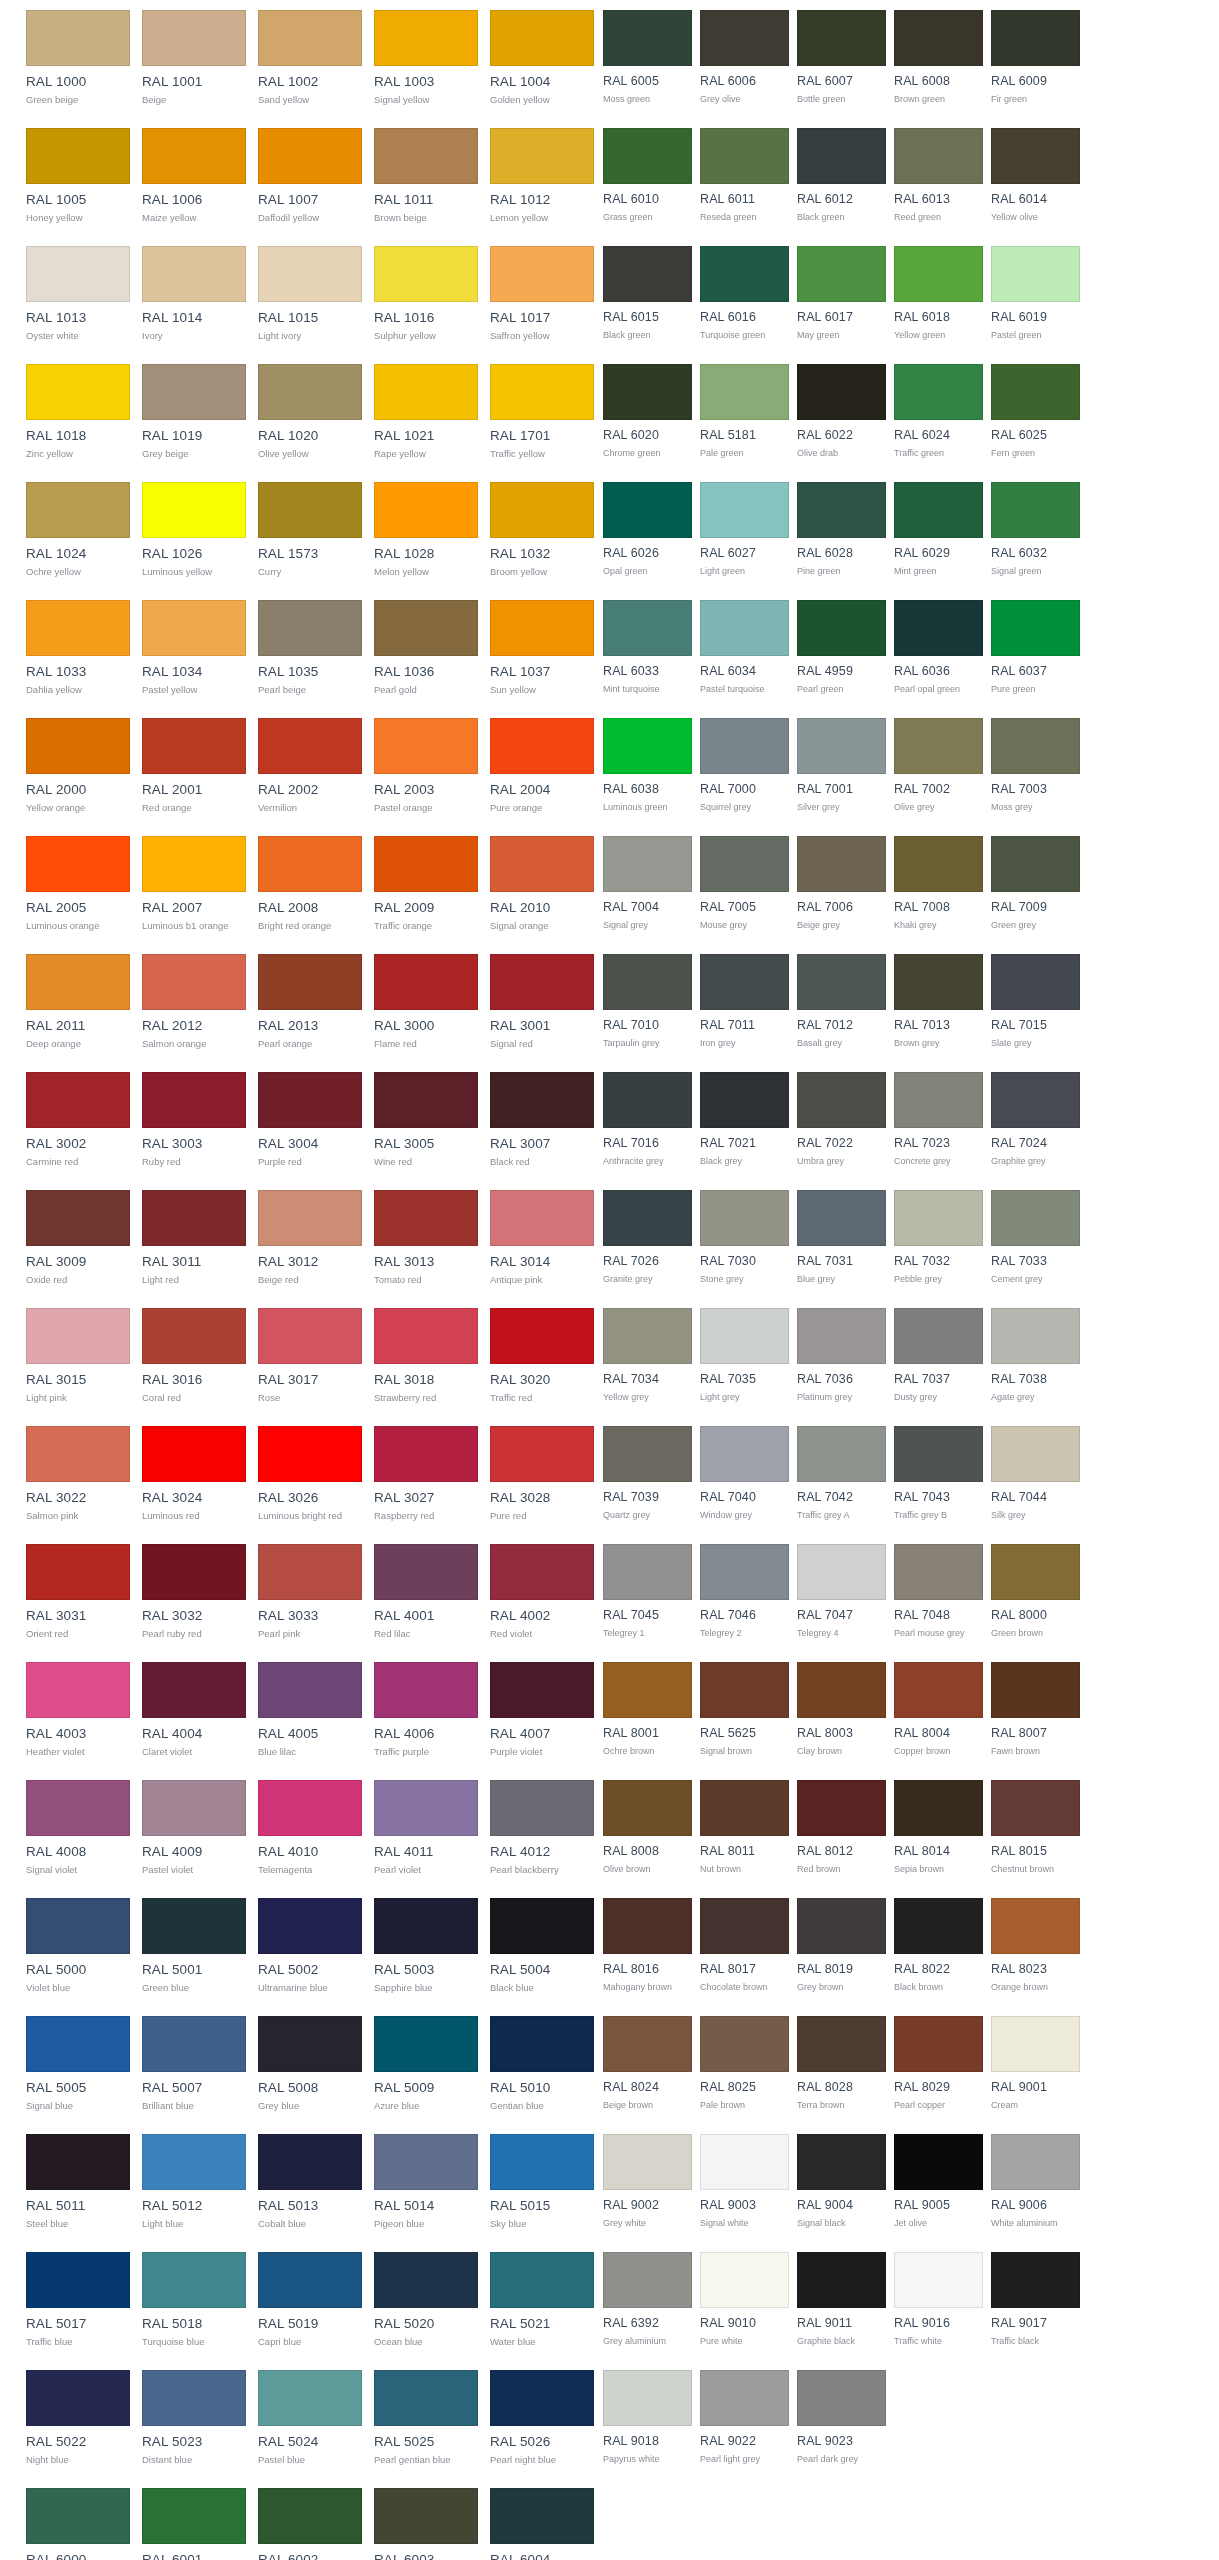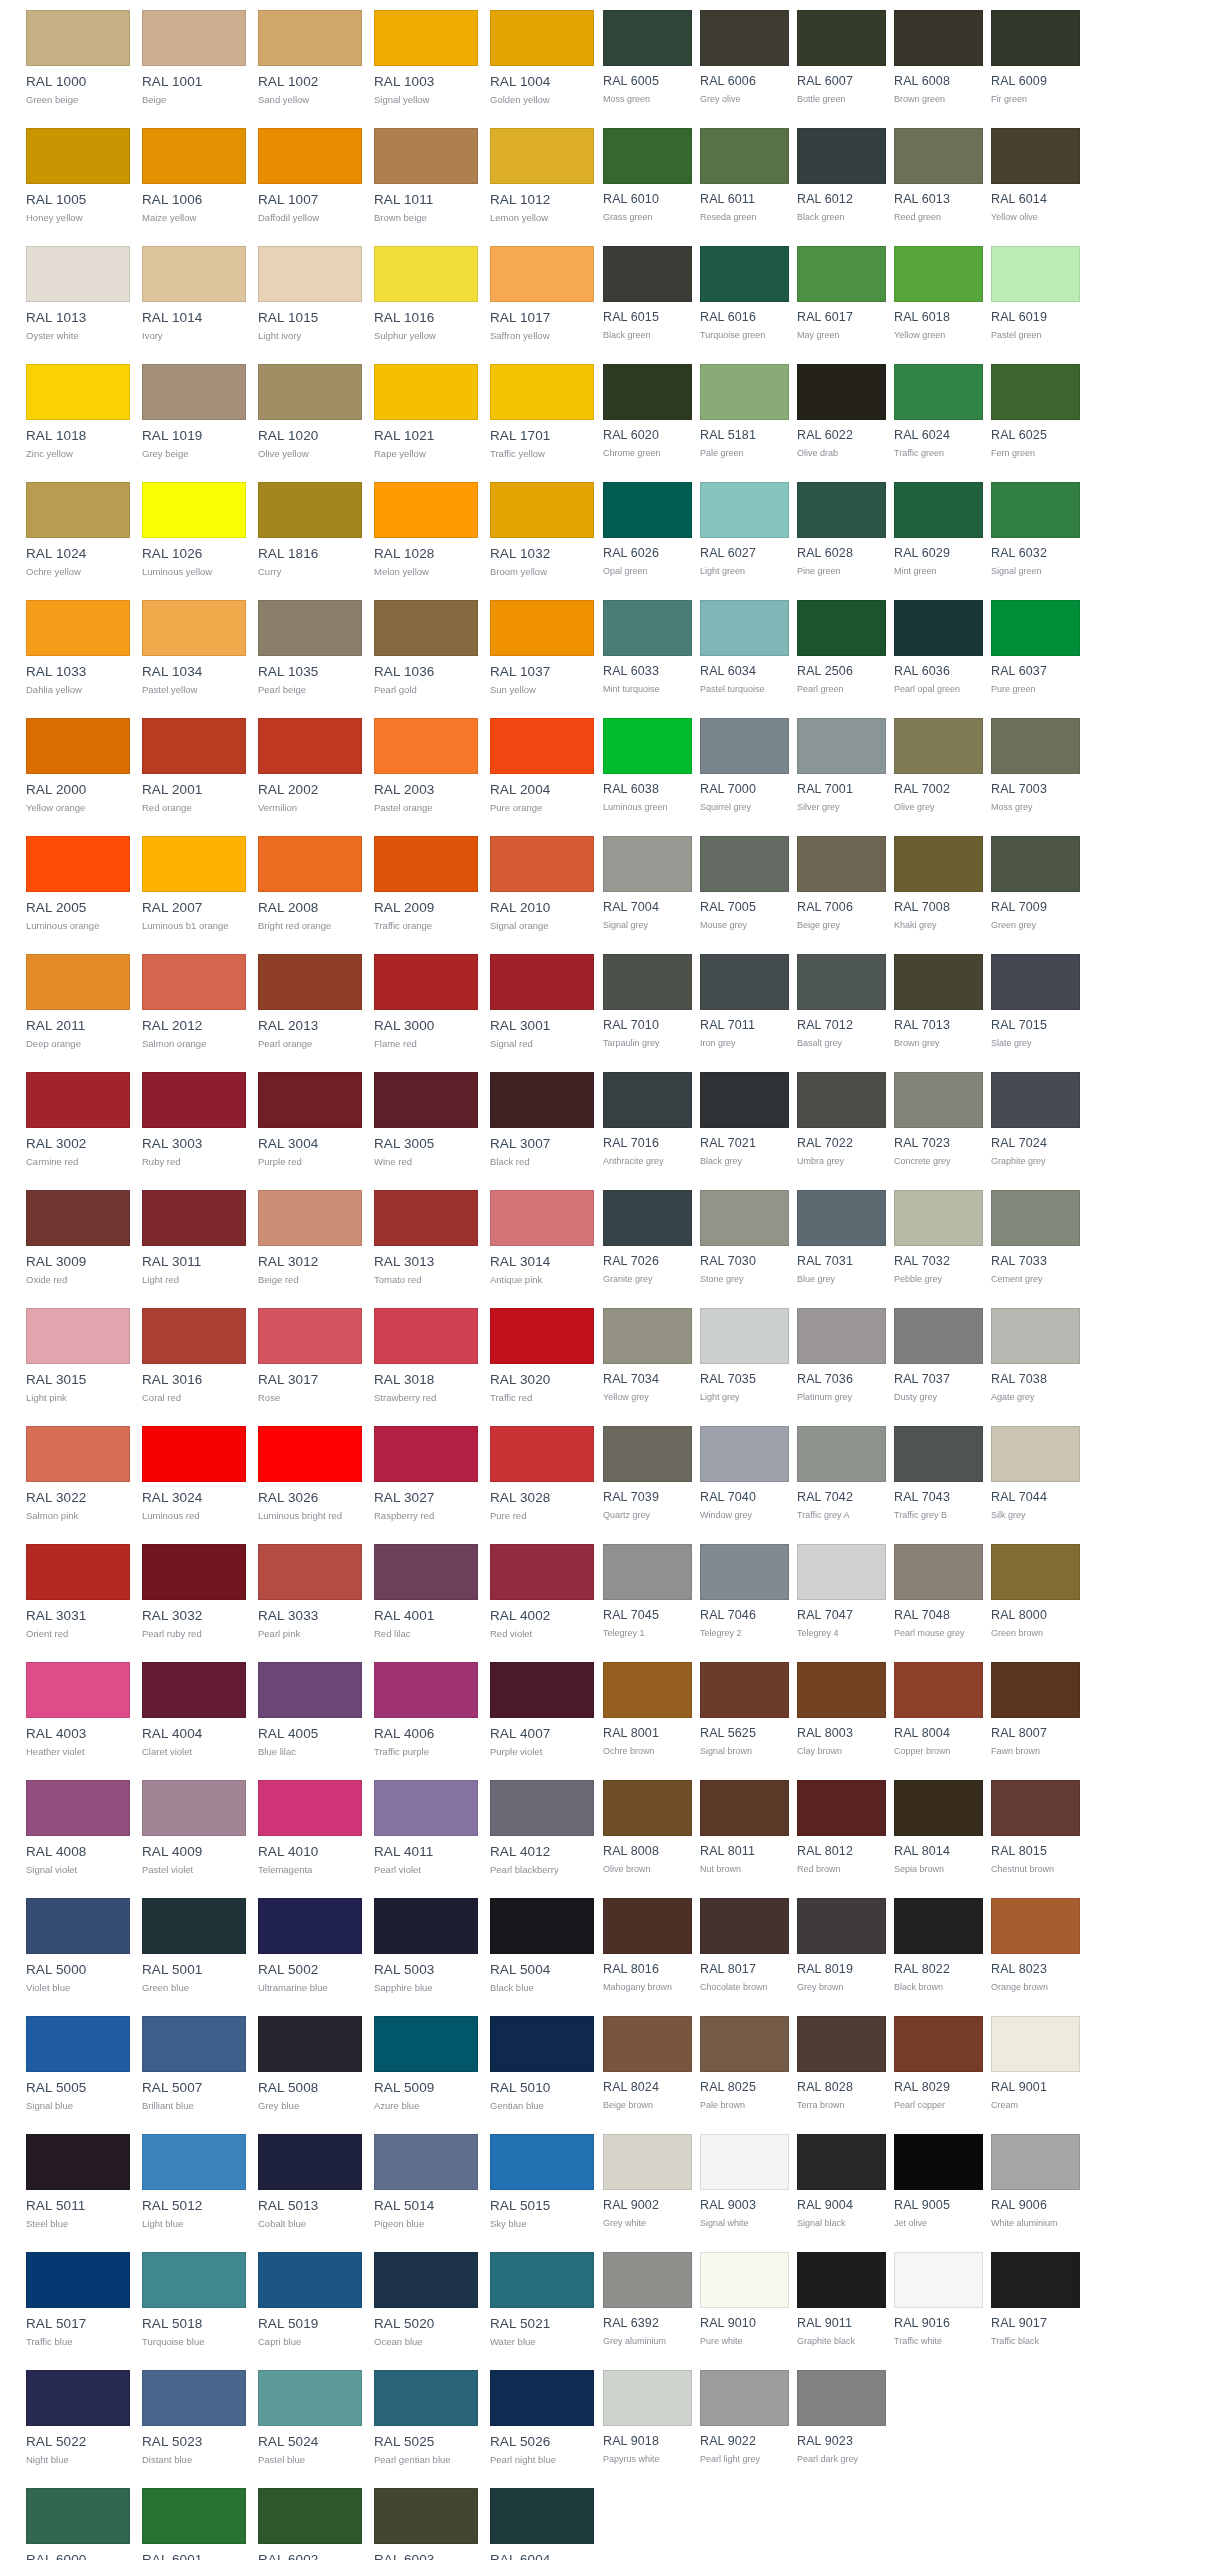--- a/index.html
+++ b/index.html
@@ -196,21 +196,21 @@
         <div class="swatch-code">RAL 1024</div>
         <div class="swatch-name">Ochre yellow</div>
       </div>
       <div class="swatch-cell">
         <div class="swatch-chip" style="background-color: rgb(247, 255, 0);"></div>
         <div class="swatch-code">RAL 1026</div>
         <div class="swatch-name">Luminous yellow</div>
       </div>
       <div class="swatch-cell">
         <div class="swatch-chip" style="background-color: rgb(164, 134, 31);"></div>
-        <div class="swatch-code">RAL 1816</div>
+        <div class="swatch-code">RAL 1573</div>
         <div class="swatch-name">Curry</div>
       </div>
       <div class="swatch-cell">
         <div class="swatch-chip" style="background-color: rgb(255, 155, 0);"></div>
         <div class="swatch-code">RAL 1028</div>
         <div class="swatch-name">Melon yellow</div>
       </div>
       <div class="swatch-cell">
         <div class="swatch-chip" style="background-color: rgb(226, 163, 0);"></div>
         <div class="swatch-code">RAL 1032</div>
@@ -768,21 +768,21 @@
         <div class="swatch-code">RAL 6033</div>
         <div class="swatch-name">Mint turquoise</div>
       </div>
       <div class="swatch-cell">
         <div class="swatch-chip" style="background-color: rgb(127, 181, 181);"></div>
         <div class="swatch-code">RAL 6034</div>
         <div class="swatch-name">Pastel turquoise</div>
       </div>
       <div class="swatch-cell">
         <div class="swatch-chip" style="background-color: rgb(28, 84, 45);"></div>
-        <div class="swatch-code">RAL 2506</div>
+        <div class="swatch-code">RAL 4959</div>
         <div class="swatch-name">Pearl green</div>
       </div>
       <div class="swatch-cell">
         <div class="swatch-chip" style="background-color: rgb(25, 55, 55);"></div>
         <div class="swatch-code">RAL 6036</div>
         <div class="swatch-name">Pearl opal green</div>
       </div>
       <div class="swatch-cell">
         <div class="swatch-chip" style="background-color: rgb(0, 143, 57);"></div>
         <div class="swatch-code">RAL 6037</div>

